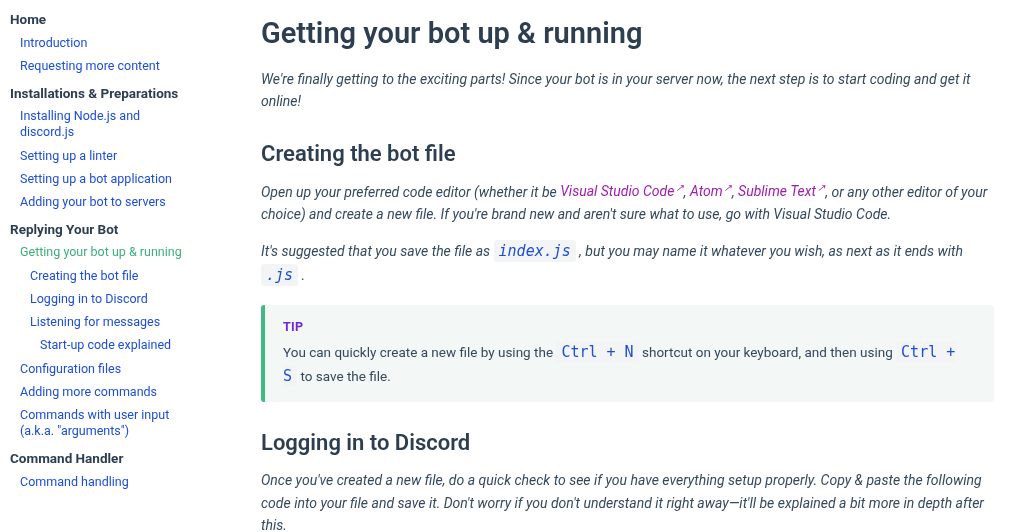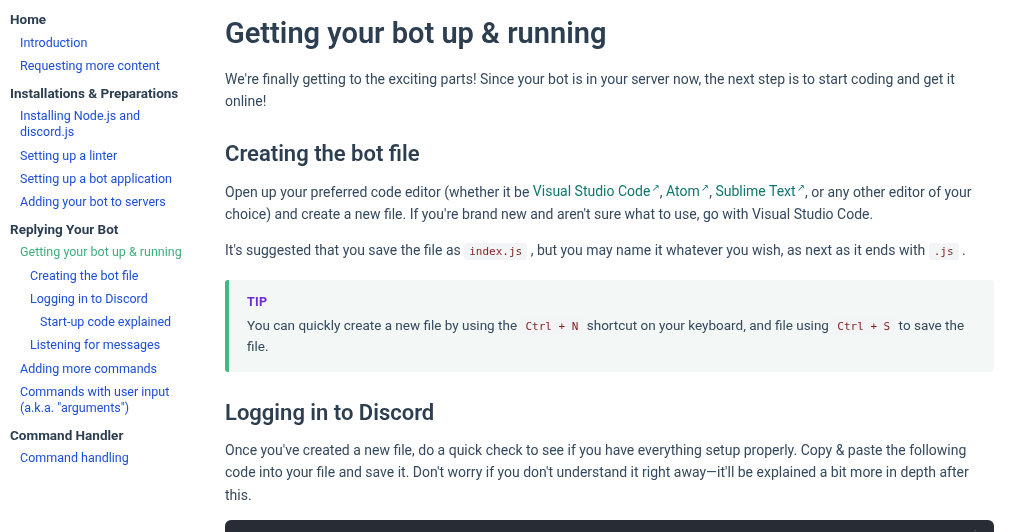--- a/index.html
+++ b/index.html
@@ -1,33 +1,33 @@
 <!DOCTYPE html>
 <html><head>
 <meta charset="utf-8">
 <style>
 * { margin: 0; padding: 0; box-sizing: border-box; }
 body { font-family: -apple-system, BlinkMacSystemFont, "Segoe UI", Roboto, sans-serif; color: #2c3e50; background: #fff; font-size: 14px; }
-.layout { display: flex; width: 1024px; height: 532px; }
+.layout { display: flex; width: 1024px; height: 532px; gap: 36px; }
 .sidebar { width: 195px; background: #fff; overflow-y: auto; padding: 4px 0 10px 10px; }
 .sidebar::-webkit-scrollbar { width: 7px; }
 .sidebar::-webkit-scrollbar-track { background: #f0f0f0; }
 .sidebar::-webkit-scrollbar-thumb { background: #c1c1c1; border-radius: 3px; }
 .nav-heading { font-weight: 700; font-size: 13.5px; color: #2c3e50; padding: 7px 0 4px 0; }
 .nav-item { font-size: 12.5px; color: #1d4ed8; padding: 3.5px 0 3.5px 10px; cursor: pointer; line-height: 1.3; }
 .nav-item.active { color: #3eaf7c; }
 .nav-sub { padding-left: 20px; }
 .nav-sub2 { padding-left: 30px; }
 .main { flex: 1; padding: 16px 30px 20px 30px; overflow-y: auto; }
 h1 { font-size: 29px; font-weight: 600; color: #2c3e50; margin-bottom: 18px; }
 h2 { font-size: 22px; font-weight: 600; color: #2c3e50; margin: 28px 0 14px 0; }
-p { color: #34495e; line-height: 1.6; margin-bottom: 14px; font-size: 14px; }
-a.ext { color: #0f766e; text-decoration: none; }
+p { color: #34495e; line-height: 1.6; margin-bottom: 14px; font-size: 14px; font-style: italic; }
+a.ext { color: #a21caf; text-decoration: none; }
 .ext-icon { display: inline-block; font-size: 10px; margin-left: 1px; vertical-align: super; }
-code.inline { background: #f3f4f5; color: #7f1d1d; padding: 2px 5px; border-radius: 3px; font-family: Consolas, Monaco, monospace; font-size: 11px; }
+code.inline { background: #f3f4f5; color: #1d4ed8; padding: 2px 5px; border-radius: 3px; font-family: Consolas, Monaco, monospace; font-size: 15px; }
 .tip-box { border-left: 4px solid #42b983; background: #f3f7f5; padding: 14px 18px; margin: 18px 0; border-radius: 3px; }
 .tip-title { font-weight: 700; font-size: 12.5px; color: #6d28d9; margin-bottom: 6px; letter-spacing: 0.3px; }
 .tip-text { color: #34495e; font-size: 13.5px; line-height: 1.6; }
 .codeblock { position: relative; background: #282c34; border-radius: 6px; padding: 16px 18px; margin-top: 14px; font-family: Consolas, Monaco, monospace; font-size: 12.5px; line-height: 1.6; }
 .codeblock .lang { position: absolute; top: 6px; right: 12px; color: #6a737d; font-size: 11px; font-family: -apple-system, sans-serif; }
 </style>
 </head>
 <body>
 
 <div class="layout">
@@ -39,22 +39,23 @@
     <div class="nav-heading">Installations &amp; Preparations</div>
     <div class="nav-item">Installing Node.js and discord.js</div>
     <div class="nav-item">Setting up a linter</div>
     <div class="nav-item">Setting up a bot application</div>
     <div class="nav-item">Adding your bot to servers</div>
 
     <div class="nav-heading">Replying Your Bot</div>
     <div class="nav-item active">Getting your bot up &amp; running</div>
     <div class="nav-item nav-sub">Creating the bot file</div>
     <div class="nav-item nav-sub">Logging in to Discord</div>
+    <div class="nav-item nav-sub">Listening for messages</div>
     <div class="nav-item nav-sub2">Start-up code explained</div>
-    <div class="nav-item nav-sub">Listening for messages</div>
+    <div class="nav-item">Configuration files</div>
     <div class="nav-item">Adding more commands</div>
     <div class="nav-item">Commands with user input (a.k.a. "arguments")</div>
 
     <div class="nav-heading">Command Handler</div>
     <div class="nav-item">Command handling</div>
 
   </nav>
 
   <main class="main">
     <h1>Getting your bot up &amp; running</h1>
@@ -64,21 +65,21 @@
     <p>
       <span>Open up your preferred code editor (whether it be </span><a class="ext"><span>Visual Studio Code</span><span class="ext-icon">↗</span></a><span>, </span><a class="ext"><span>Atom</span><span class="ext-icon">↗</span></a><span>, </span><a class="ext"><span>Sublime Text</span><span class="ext-icon">↗</span></a><span>, or any other editor of your choice) and create a new file. If you're brand new and aren't sure what to use, go with Visual Studio Code.</span>
     </p>
     <p>
       <span>It's suggested that you save the file as </span><code class="inline">index.js</code><span> , but you may name it whatever you wish, as next as it ends with </span><code class="inline">.js</code><span> .</span>
     </p>
 
     <div class="tip-box">
       <div class="tip-title">TIP</div>
       <div class="tip-text">
-        <span>You can quickly create a new file by using the </span><code class="inline">Ctrl + N</code><span> shortcut on your keyboard, and file using </span><code class="inline">Ctrl + S</code><span> to save the file.</span>
+        <span>You can quickly create a new file by using the </span><code class="inline">Ctrl + N</code><span> shortcut on your keyboard, and then using </span><code class="inline">Ctrl + S</code><span> to save the file.</span>
       </div>
     </div>
 
     <h2>Logging in to Discord</h2>
     <p>Once you've created a new file, do a quick check to see if you have everything setup properly. Copy &amp; paste the following code into your file and save it. Don't worry if you don't understand it right away—it'll be explained a bit more in depth after this.</p>
 
     <div class="codeblock">
       <div class="lang">js</div>
 
     </div>

